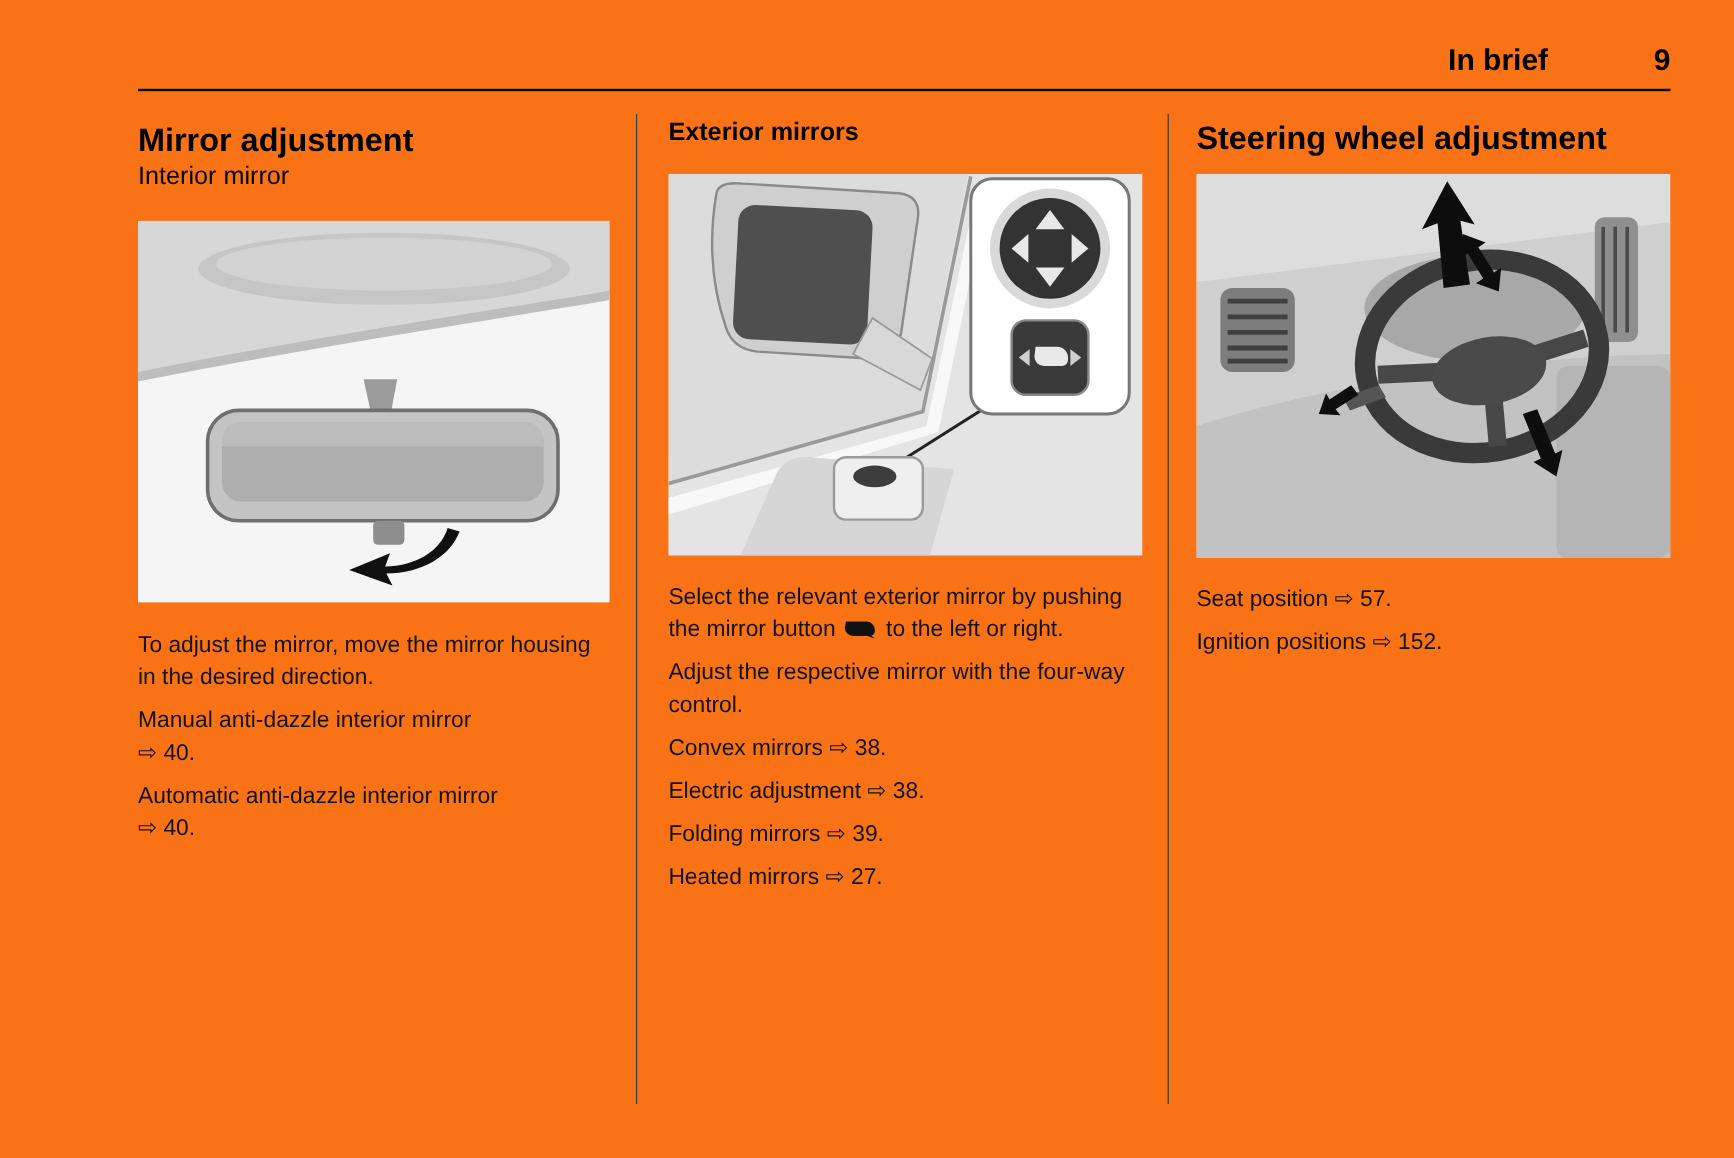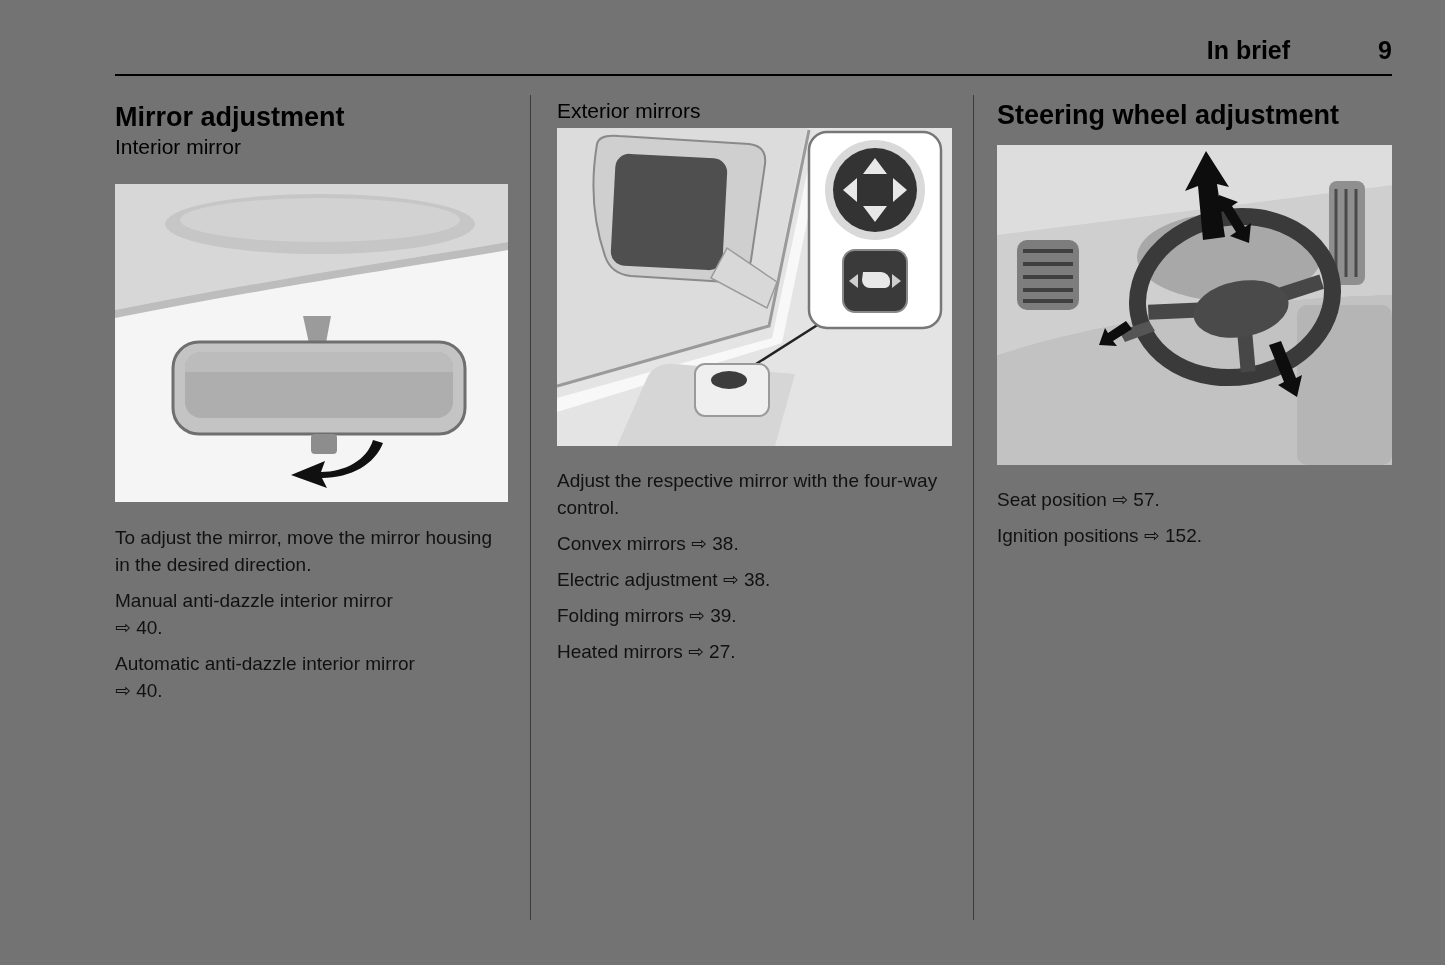--- a/index.html
+++ b/index.html
@@ -2,21 +2,21 @@
 <html><head>
 <meta charset="utf-8">
 <style>
   * { margin:0; padding:0; box-sizing:border-box; }
   html,body { background:#ffffff; }
   body {
     width:1445px; height:965px;
     font-family:"Liberation Sans","DejaVu Sans",sans-serif;
     color:#111;
   }
-  .page { position:relative; width:1445px; height:965px; overflow:hidden; background:#737373; }
+  .page { position:relative; width:1445px; height:965px; overflow:hidden; background:#f97316; }
 
   .header {
     position:absolute; top:36px; left:115px; width:1277px;
     display:flex; justify-content:flex-end; align-items:baseline; gap:88px;
     font-size:25px; font-weight:600; color:#000;
   }
   .hrule { position:absolute; top:74px; left:115px; width:1277px; height:2px; background:#000; }
 
   .vrule { position:absolute; top:95px; width:1px; height:825px; background:#3c3c3c; }
   .v1 { left:530px; }
@@ -25,21 +25,21 @@
   .col { position:absolute; }
   .col1 { left:115px; top:100px; width:393px; }
   .col2 { left:557px; top:98px;  width:395px; }
   .col3 { left:997px; top:98px;  width:395px; }
 
   h1 { font-size:27px; line-height:34px; font-weight:600; color:#000; }
   h2 { font-size:21px; line-height:26px; font-weight:500; color:#000; }
   .col1 h1 { }
   .col3 h1 { margin-bottom:13px; }
   .col1 h2 { margin-bottom:24px; }
-  .col2 h2 { margin-bottom:4px; }
+  .col2 h2 { margin-bottom:21px;font-weight:bold; }
 
   figure { display:block; line-height:0; }
   .col1 figure { margin-bottom:22px; }
   .col2 figure { margin-bottom:21px; }
   .col3 figure { margin-bottom:21px; }
 
   p { font-size:19px; line-height:27px; margin-bottom:9px; color:#111; }
   .preline { white-space:pre-line; }
 
   .mirror-icon { display:inline-block; line-height:0; }
@@ -121,20 +121,26 @@
         </g>
         <g>
           <rect x="286" y="122" width="64" height="62" rx="12" fill="#3a3a3a" stroke="#888" stroke-width="2"></rect>
           <polygon points="292,153 301,146 301,160" fill="#cfcfcf"></polygon>
           <polygon points="344,153 335,146 335,160" fill="#cfcfcf"></polygon>
           <path d="M306,144 h18 a9,9 0 0 1 9,9 v2 a5,5 0 0 1 -5,5 h-15 a8,8 0 0 1 -8,-8 z" fill="#e8e8e8"></path>
         </g>
       </svg>
     </figure>
 
+    <p>
+      <span>Select the relevant exterior mirror by pushing the mirror button</span><span class="mirror-icon"><svg width="28" height="17" viewBox="0 0 28 17">
+            <path d="M2,2 h17 a7,7 0 0 1 7,7 v1 a4,4 0 0 1 -4,4 h-14 a7,7 0 0 1 -7,-7 z" fill="#111"></path>
+            <polygon points="17,13 26,16 19,10" fill="#111"></polygon>
+          </svg></span><span>to the left or right.</span>
+    </p>
     <p>Adjust the respective mirror with the four-way control.</p>
     <p>Convex mirrors ⇨ 38.</p>
     <p>Electric adjustment ⇨ 38.</p>
     <p>Folding mirrors ⇨ 39.</p>
     <p>Heated mirrors ⇨ 27.</p>
   </section>
 
   <section class="col col3">
     <h1>Steering wheel adjustment</h1>
 

